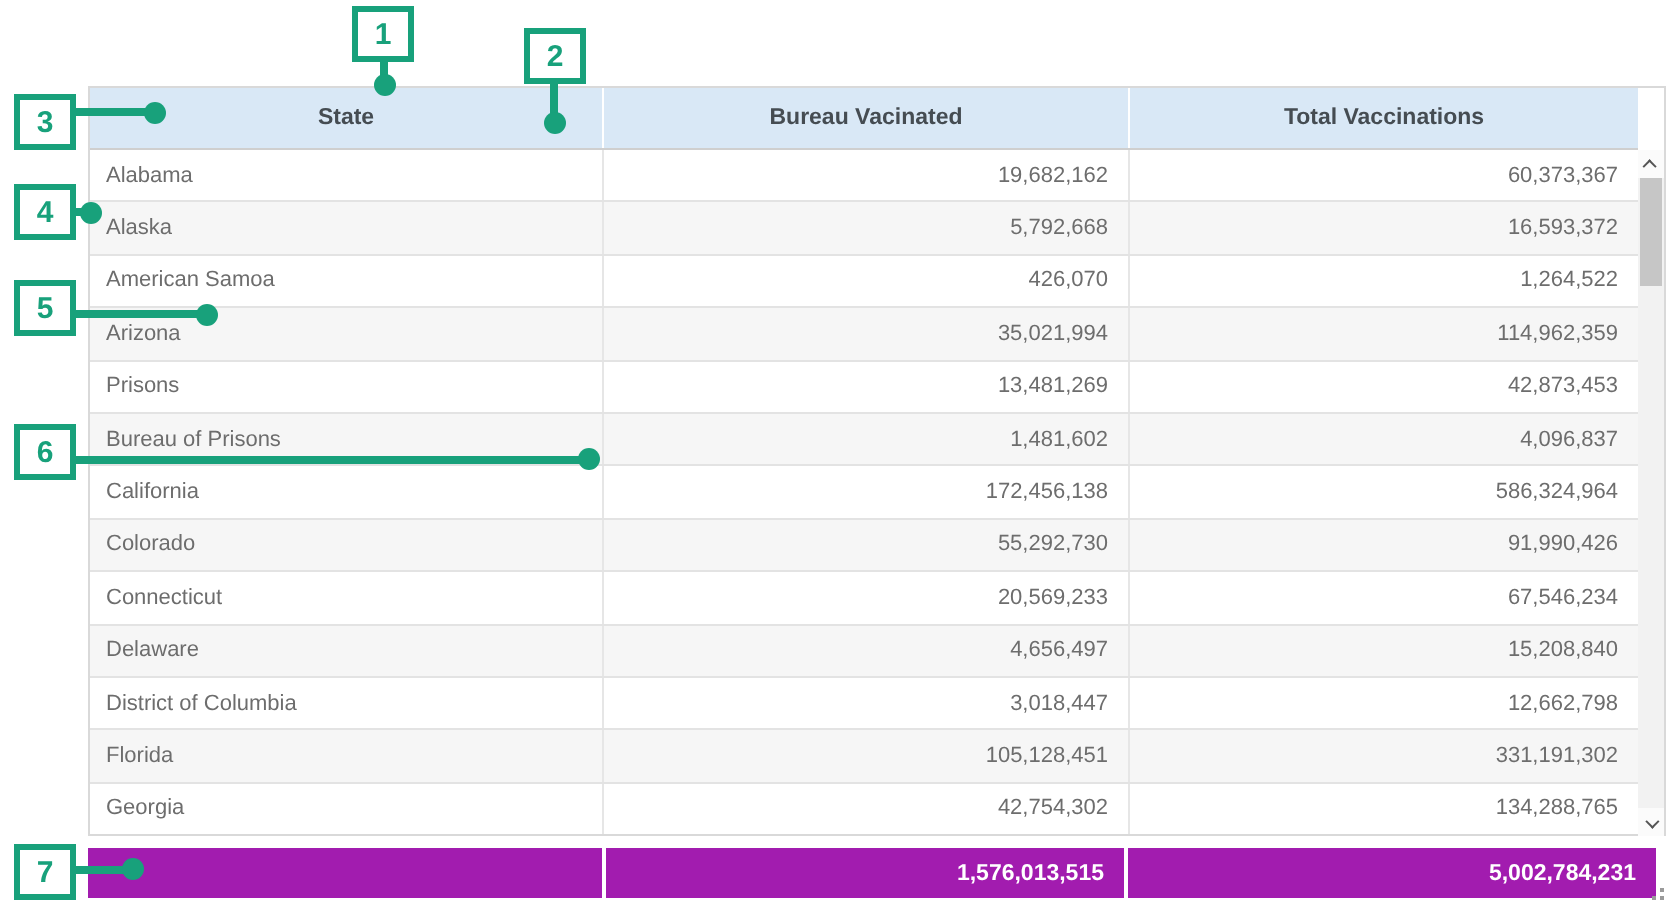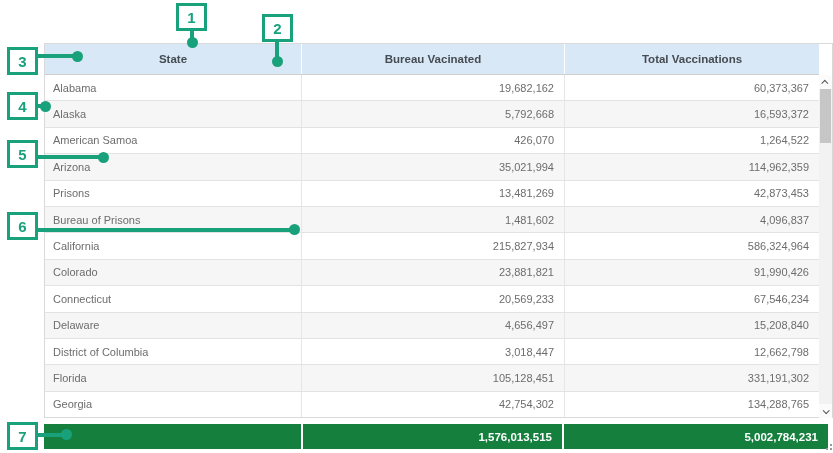--- a/index.html
+++ b/index.html
@@ -32,21 +32,21 @@
   .scroll-btn { position:absolute; left:0; width:13px; height:14px; background:#fbfbfb;
                 display:flex; align-items:center; justify-content:center; }
   .scroll-btn.up { top:0; } .scroll-btn.down { bottom:0; }
   .chev { width:5px; height:5px; border-left:1.5px solid #555; border-top:1.5px solid #555; }
   .chev.up { transform:rotate(45deg) translateY(1px); }
   .chev.down { transform:rotate(225deg) translateY(1px); }
   .scroll-thumb { position:absolute; left:1px; top:14px; width:11px; height:54px; background:#c6c6c6; }
 
   
   .totals-row { position:absolute; left:44px; top:424px; width:784px; height:25px;
-                display:flex; background:#15803d;justify-content:flex-end; }
+                display:flex; background:#a21caf;justify-content:flex-end; }
   .totals-cell { display:flex; align-items:center; justify-content:flex-end;
                  font-size:11.5px; font-weight:bold; color:#ffffff; padding-right:10px; }
   .totals-cell.c1 { width:257px; flex:0 0 257px; }
   .totals-cell.c2 { width:261px; flex:0 0 261px; }
   .totals-cell.c3 { flex:1 1 auto; }
   .totals-cell + .totals-cell { border-left:2px solid #ffffff; }
   .resize-grip { position:absolute; left:826px; top:444px; width:6px; height:6px;
                  border-right:2px dotted #9a9a9a; border-bottom:2px dotted #9a9a9a; }
 
   
@@ -129,27 +129,27 @@
   </div>
 
   <div class="t-row">
     <div class="t-cell state col-state">Bureau of Prisons</div>
     <div class="t-cell num col-fully">1,481,602</div>
     <div class="t-cell num col-total">4,096,837</div>
   </div>
 
   <div class="t-row">
     <div class="t-cell state col-state">California</div>
-    <div class="t-cell num col-fully">215,827,934</div>
+    <div class="t-cell num col-fully">172,456,138</div>
     <div class="t-cell num col-total">586,324,964</div>
   </div>
 
   <div class="t-row">
     <div class="t-cell state col-state">Colorado</div>
-    <div class="t-cell num col-fully">23,881,821</div>
+    <div class="t-cell num col-fully">55,292,730</div>
     <div class="t-cell num col-total">91,990,426</div>
   </div>
 
   <div class="t-row">
     <div class="t-cell state col-state">Connecticut</div>
     <div class="t-cell num col-fully">20,569,233</div>
     <div class="t-cell num col-total">67,546,234</div>
   </div>
 
   <div class="t-row">

